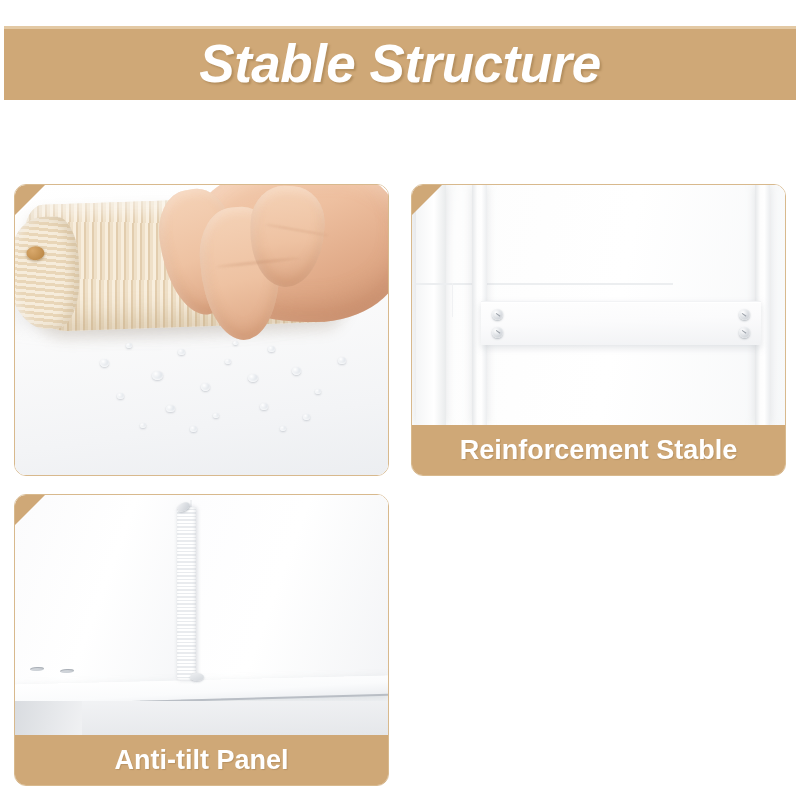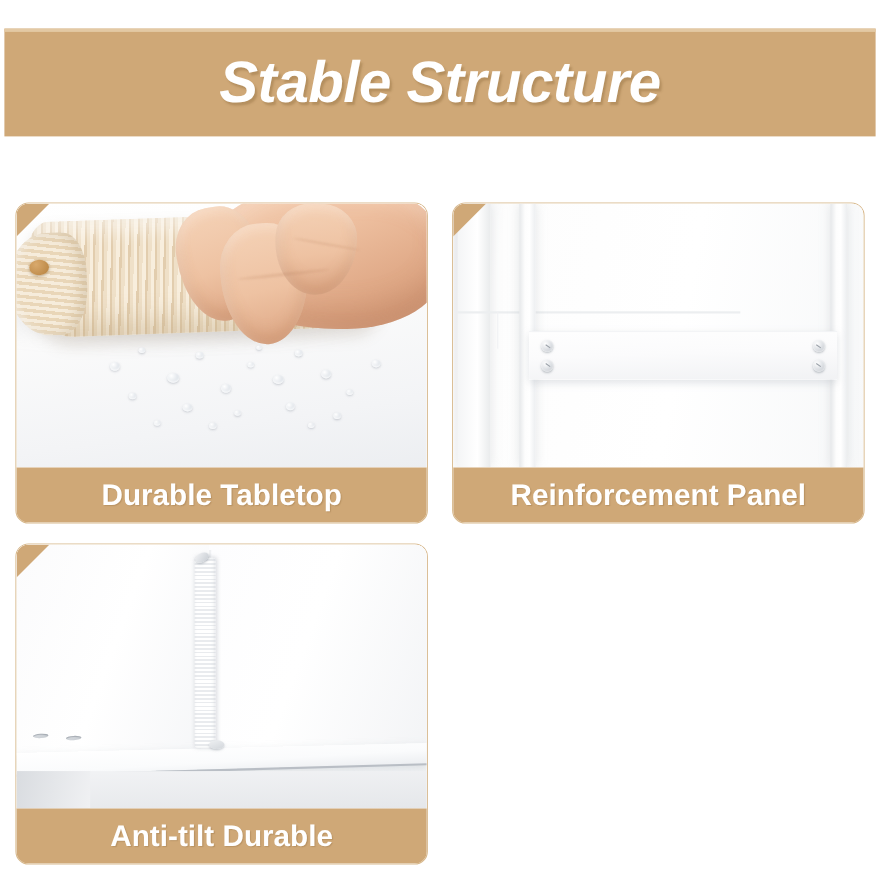--- a/index.html
+++ b/index.html
@@ -18,21 +18,21 @@
     height: 800px;
     background: #ffffff;
   }
 
   
   .header-banner {
     position: absolute;
     left: 4px;
     top: 26px;
     width: 792px;
-    height: 98px;
+    height: 74px;
     background: #cfa877;
     display: flex;
     align-items: center;
     justify-content: center;
   }
   .header-banner .topline {
     position: absolute;
     left: 0; top: 0; right: 0;
     height: 3px;
     background: #e3c9a4;
@@ -474,43 +474,40 @@
           <div class="drop" style="left:76%;top:63%;width:7px;height:6px;"></div>
           <div class="drop" style="left:88%;top:20%;width:8px;height:7px;"></div>
           <div class="drop" style="left:20%;top:70%;width:6px;height:5px;"></div>
           <div class="drop" style="left:52%;top:8%;width:5px;height:4px;"></div>
           <div class="drop" style="left:37%;top:72%;width:7px;height:6px;"></div>
           <div class="drop" style="left:68%;top:72%;width:6px;height:5px;"></div>
         </div>
 
         <div class="corner-accent"></div>
       </div>
-      <div class="caption">
-        <span class="caption-text">Durable Tabletop</span>
-      </div>
     </div>
 
     <div class="panel">
       <div class="photo">
         <div class="p2-bg"></div>
         <div class="leg leg-far-left"></div>
         <div class="p2-shelf"></div>
         <div class="p2-shelf2"></div>
         <div class="leg leg-left"></div>
         <div class="leg leg-right"></div>
         <div class="brace">
           <div class="screw sc-tl"></div>
           <div class="screw sc-tr"></div>
           <div class="screw sc-bl"></div>
           <div class="screw sc-br"></div>
         </div>
         <div class="corner-accent"></div>
       </div>
       <div class="caption">
-        <span class="caption-text">Reinforcement Panel</span>
+        <span class="caption-text">Reinforcement Stable</span>
       </div>
     </div>
 
 
     <div class="panel">
       <div class="photo">
         <div class="p4-bg"></div>
         <div class="p4-back-left"></div>
         <div class="p4-back-right"></div>
         <div class="p4-divider"></div>
@@ -519,18 +516,18 @@
         <div class="p4-strap-foot"></div>
         <div class="p4-hole p4-h1"></div>
         <div class="p4-hole p4-h2"></div>
         <div class="p4-shelf"></div>
         <div class="p4-shelf-line"></div>
         <div class="p4-under"></div>
         <div class="p4-undershadow"></div>
         <div class="corner-accent"></div>
       </div>
       <div class="caption">
-        <span class="caption-text">Anti-tilt Durable</span>
+        <span class="caption-text">Anti-tilt Panel</span>
       </div>
     </div>
 
   </div>
 </div>
 
 </body></html>

